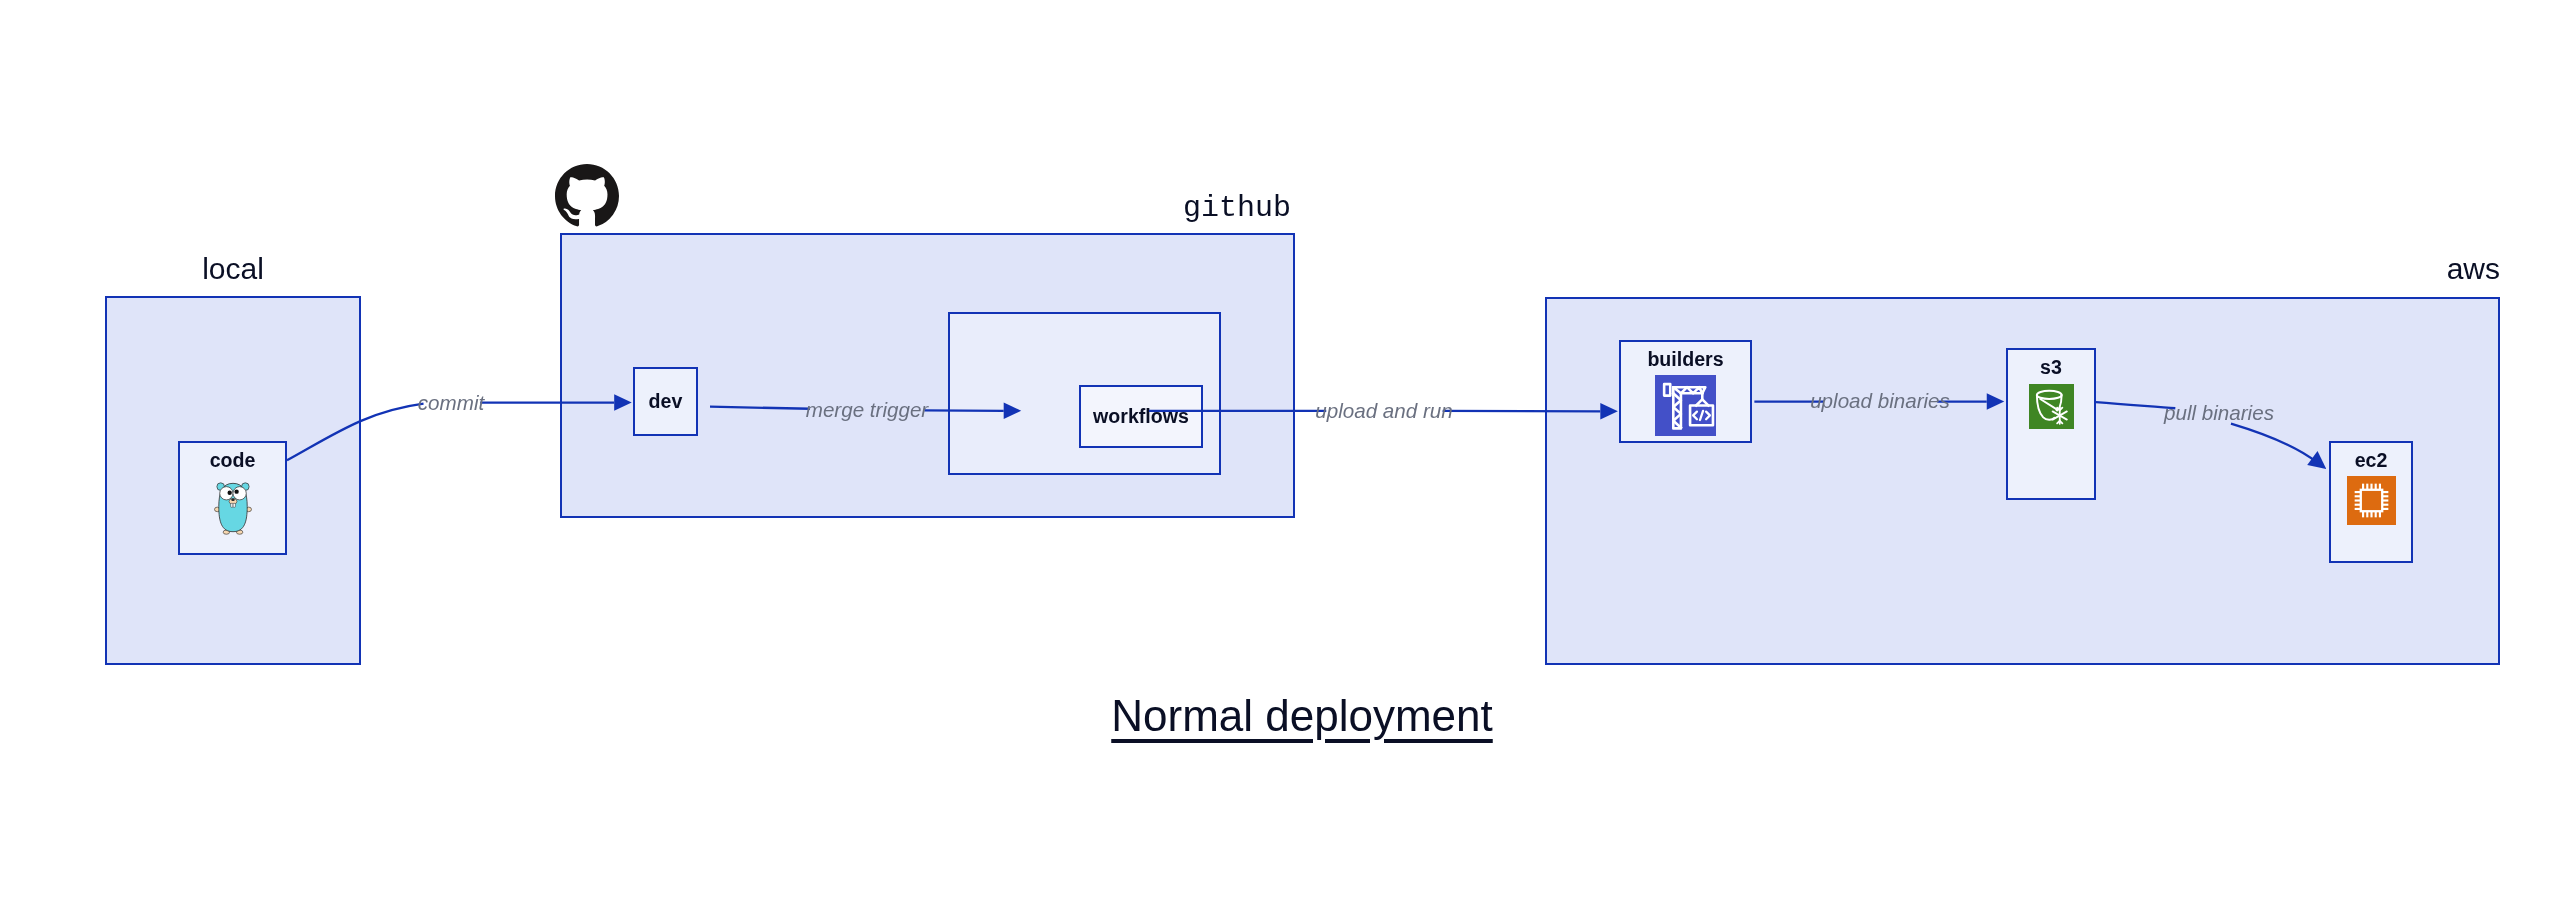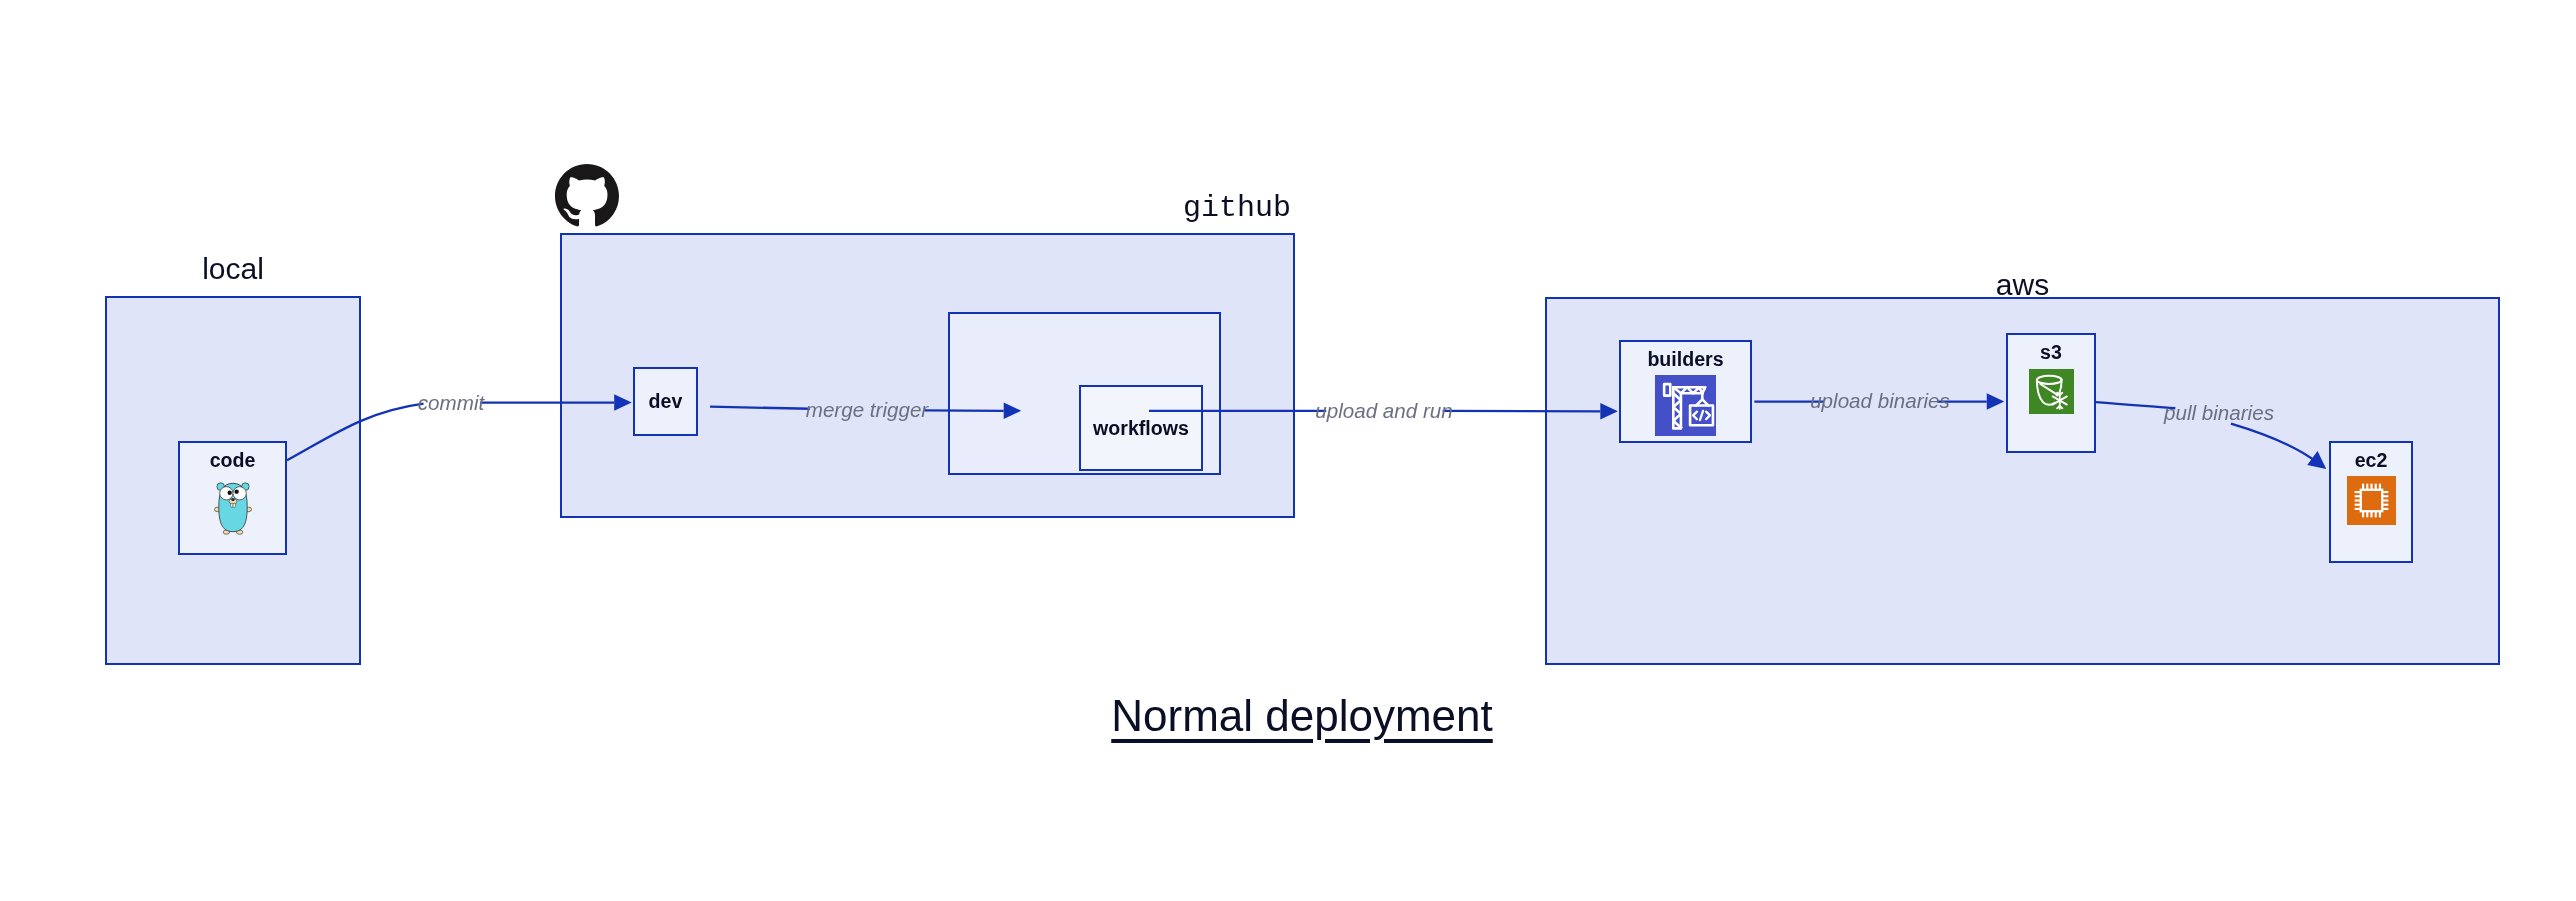--- a/index.html
+++ b/index.html
@@ -48,21 +48,21 @@
 <body>
 
 <div id="canvas">
 
   <div class="container-label" style="left:105px;top:253px;width:256px;text-align:center;">local</div>
 
   <div class="container-label" style="left:560px;top:192px;width:731px;text-align:right;font-family:Liberation Mono, monospace;">github</div>
 
   <div class="container-label" style="left:948px;top:270px;width:273px;text-align:center;">master</div>
 
-  <div class="container-label" style="left:1545px;top:269px;width:955px;text-align:center;">aws</div>
+  <div class="container-label" style="left:1545px;top:253px;width:955px;text-align:right;">aws</div>
 
   <div class="container-box" style="left:105px;top:296px;width:256px;height:369px;"></div>
 
   <div class="container-box" style="left:560px;top:233px;width:735px;height:285px;"></div>
 
   <div class="container-box nested" style="left:948px;top:312px;width:273px;height:163px;"></div>
 
   <div class="container-box" style="left:1545px;top:297px;width:955px;height:368px;"></div>
 
   <div class="icon-wrap" style="left:555px;top:164px;width:64px;height:64px;">
@@ -91,21 +91,21 @@
         <rect x="17.6" y="24.6" width="2.4" height="4.2" rx="0.8" fill="#ffffff" stroke="#3a3a3a" stroke-width="0.6"></rect>
         <rect x="20.1" y="24.6" width="2.4" height="4.2" rx="0.8" fill="#ffffff" stroke="#3a3a3a" stroke-width="0.6"></rect>
       </svg>
     </div>
   </div>
 
   <div class="leaf-box center-label" style="left:633px;top:367px;width:65px;height:69px;">
     <div class="node-label">dev</div>
   </div>
 
-  <div class="leaf-box center-label" style="left:1079px;top:385px;width:124px;height:86px;background:#F3F5FD;">
+  <div class="leaf-box center-label" style="left:1079px;top:385px;width:124px;height:63px;background:#F3F5FD;">
     <div class="node-label">workflows</div>
   </div>
 
   <div class="leaf-box" style="left:1619px;top:340px;width:133px;height:103px;">
     <div class="node-label pad-top">builders</div>
     <div style="margin-top:4.1px;">
       <svg width="61" height="61" viewBox="0 0 80 80" class="aws-icon">
         <rect x="0" y="0" width="80" height="80" fill="var(--c-codebuild-bg)"></rect>
         <g stroke="#ffffff" stroke-width="3.4" fill="none" stroke-linejoin="round" stroke-linecap="square">
           <rect x="12" y="12" width="8" height="15"></rect>
@@ -119,21 +119,21 @@
         </g>
         <g stroke="#ffffff" stroke-width="3" fill="none" stroke-linejoin="round" stroke-linecap="round">
           <polyline points="55,48 50,53 55,58"></polyline>
           <polyline points="67,48 72,53 67,58"></polyline>
           <line x1="59" y1="59" x2="63" y2="47"></line>
         </g>
       </svg>
     </div>
   </div>
 
-  <div class="leaf-box" style="left:2006px;top:333px;width:90px;height:120px;">
+  <div class="leaf-box" style="left:2006px;top:348px;width:90px;height:152px;">
     <div class="node-label pad-top">s3</div>
     <div style="margin-top:5.2px;">
       <svg width="45" height="45" viewBox="0 0 60 60" class="aws-icon">
         <rect x="0" y="0" width="60" height="60" fill="var(--c-s3-bg)"></rect>
         <g stroke="#ffffff" stroke-width="2.6" fill="none" stroke-linecap="round">
           <ellipse cx="27" cy="14.5" rx="16.5" ry="5.5"></ellipse>
           <path d="M10.5,14.5 C10.5,28 14,39 19,44.5 C23,48.5 31,48.5 34,45"></path>
           <path d="M43.5,14.5 C43.5,21 42.5,27 40.5,32"></path>
           <path d="M15,20 L36.5,33.5"></path>
           <circle cx="37.5" cy="34.3" r="2.2" fill="#ffffff" stroke="none"></circle>

